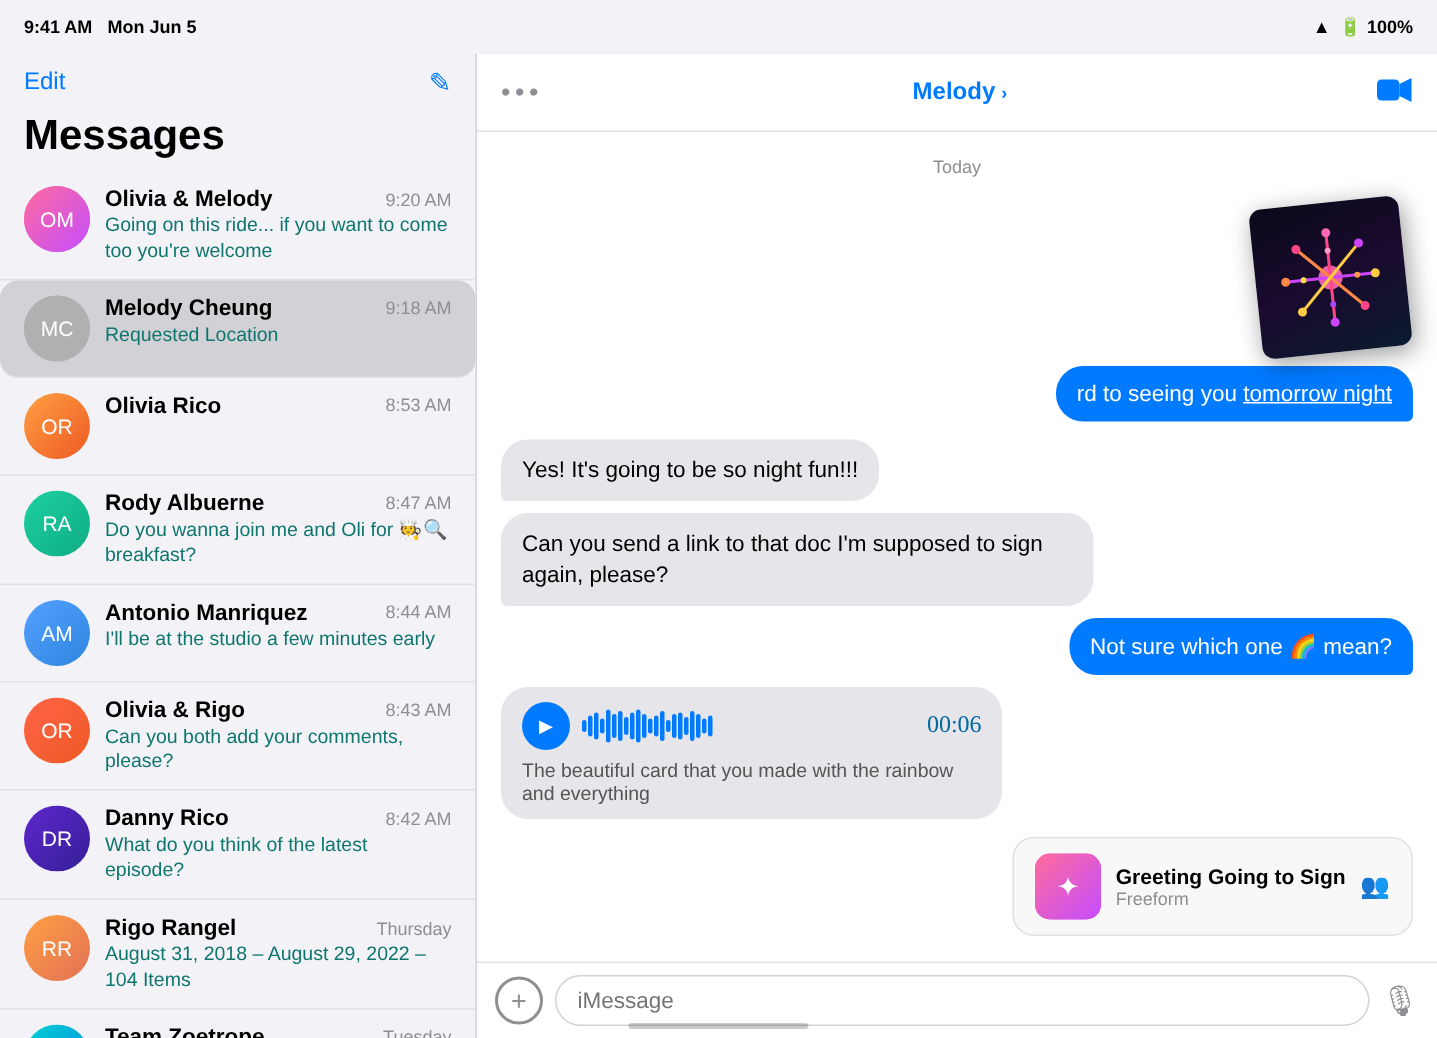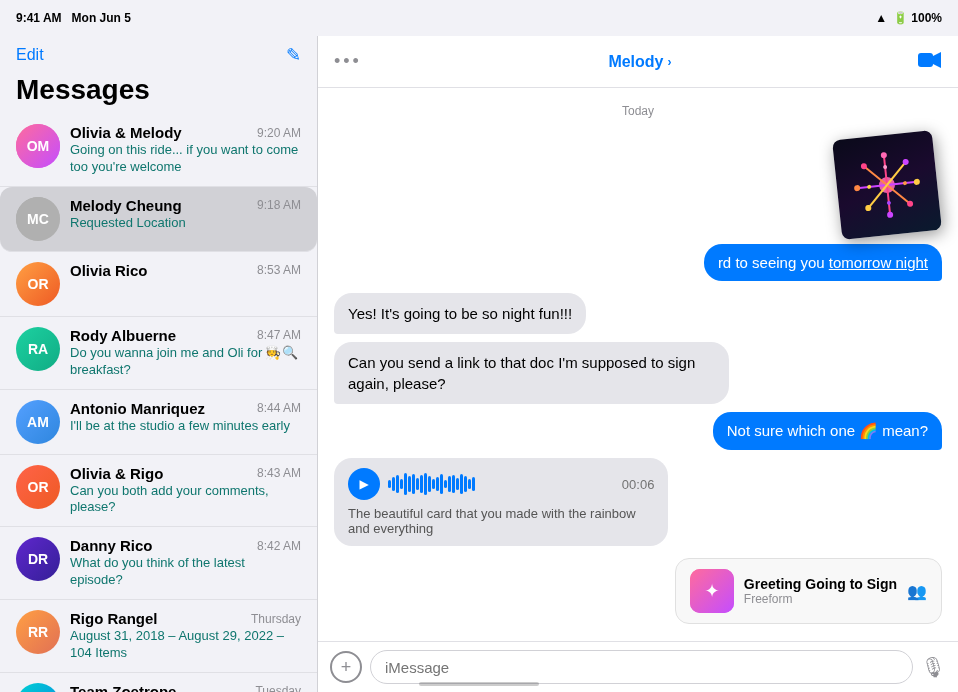--- a/index.html
+++ b/index.html
@@ -88,21 +88,21 @@
     }
     .avatar {
       width: 44px;
       height: 44px;
       border-radius: 50%;
       flex-shrink: 0;
       display: flex;
       align-items: center;
       justify-content: flex-start;
       font-size: 16px;
-      font-weight: 700;
+      font-weight: 400;
       color: #fff;
       position: relative;
     }
     .avatar-olivia-melody { background: linear-gradient(135deg, #ff6b9d, #c44dff); }
     .avatar-melody { background: linear-gradient(135deg, #a0a0a0, #c8c8c8); }
     .conv-content { flex: 1; min-width: 0; }
     .conv-header { display: flex; justify-content: space-between; align-items: center; }
     .conv-name { font-size: 15px; font-weight: 600; color: #000; }
     .conv-time { font-size: 12px; color: #8e8e93; }
     .conv-preview { font-size: 13px; color: #0f766e; margin-top: 1px; line-height: 1.3; display: -webkit-box; -webkit-line-clamp: 2; -webkit-box-orient: vertical; overflow: hidden; }
@@ -184,21 +184,21 @@
       color: #fff; font-size: 12px;
       cursor: pointer;
     }
     .waveform {
       flex: 1; height: 24px;
       display: flex; align-items: center; gap: 1px;
     }
     .waveform-bar {
       width: 3px; background: #007aff; border-radius: 2px;
     }
-    .audio-time { font-size: 13px; color: #737373; }
+    .audio-time { font-size: 16px; color: #0369a1; font-family: Liberation Serif, serif; }
     .audio-caption { font-size: 13px; color: #555; margin-top: 2px; }
     
     .share-card {
       background: #f8f8f8;
       border: 1px solid #e0e0e0;
       border-radius: 14px;
       padding: 10px 14px;
       display: flex;
       align-items: center;
       gap: 10px;

